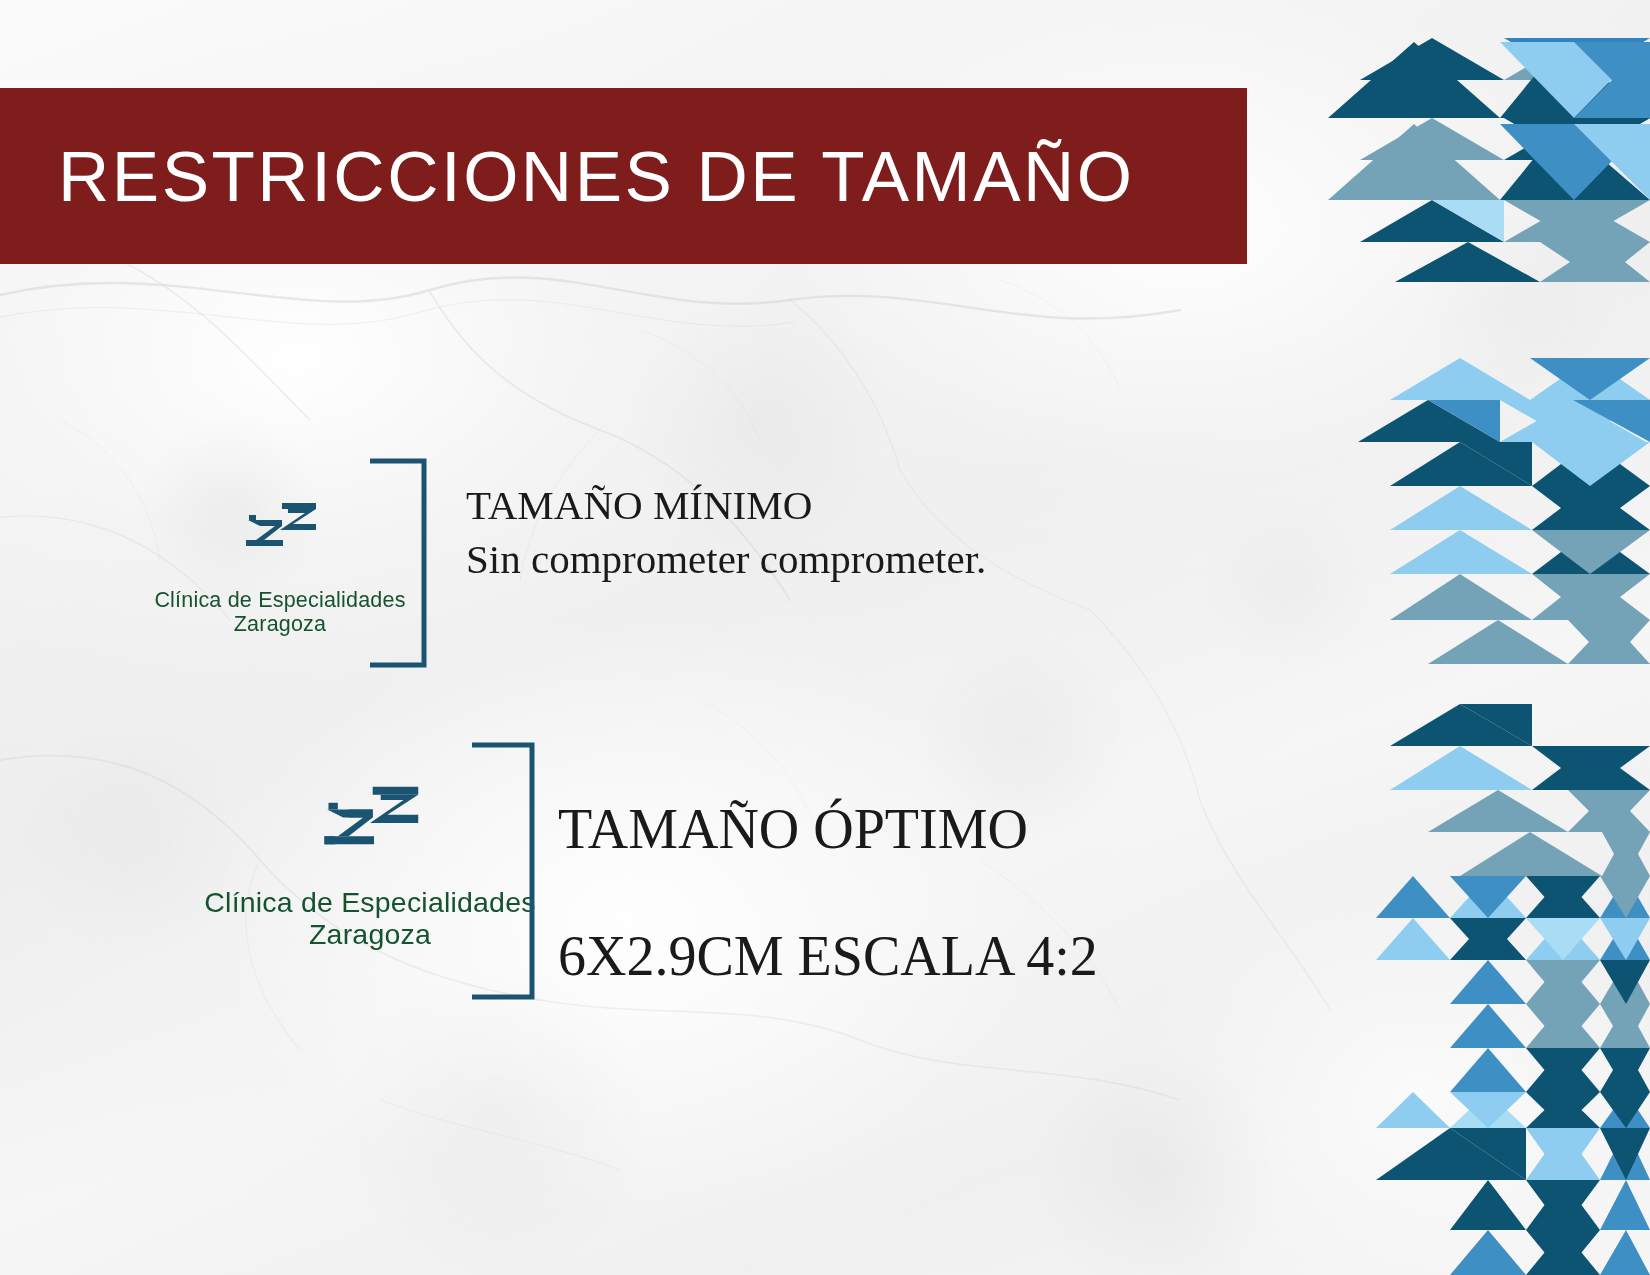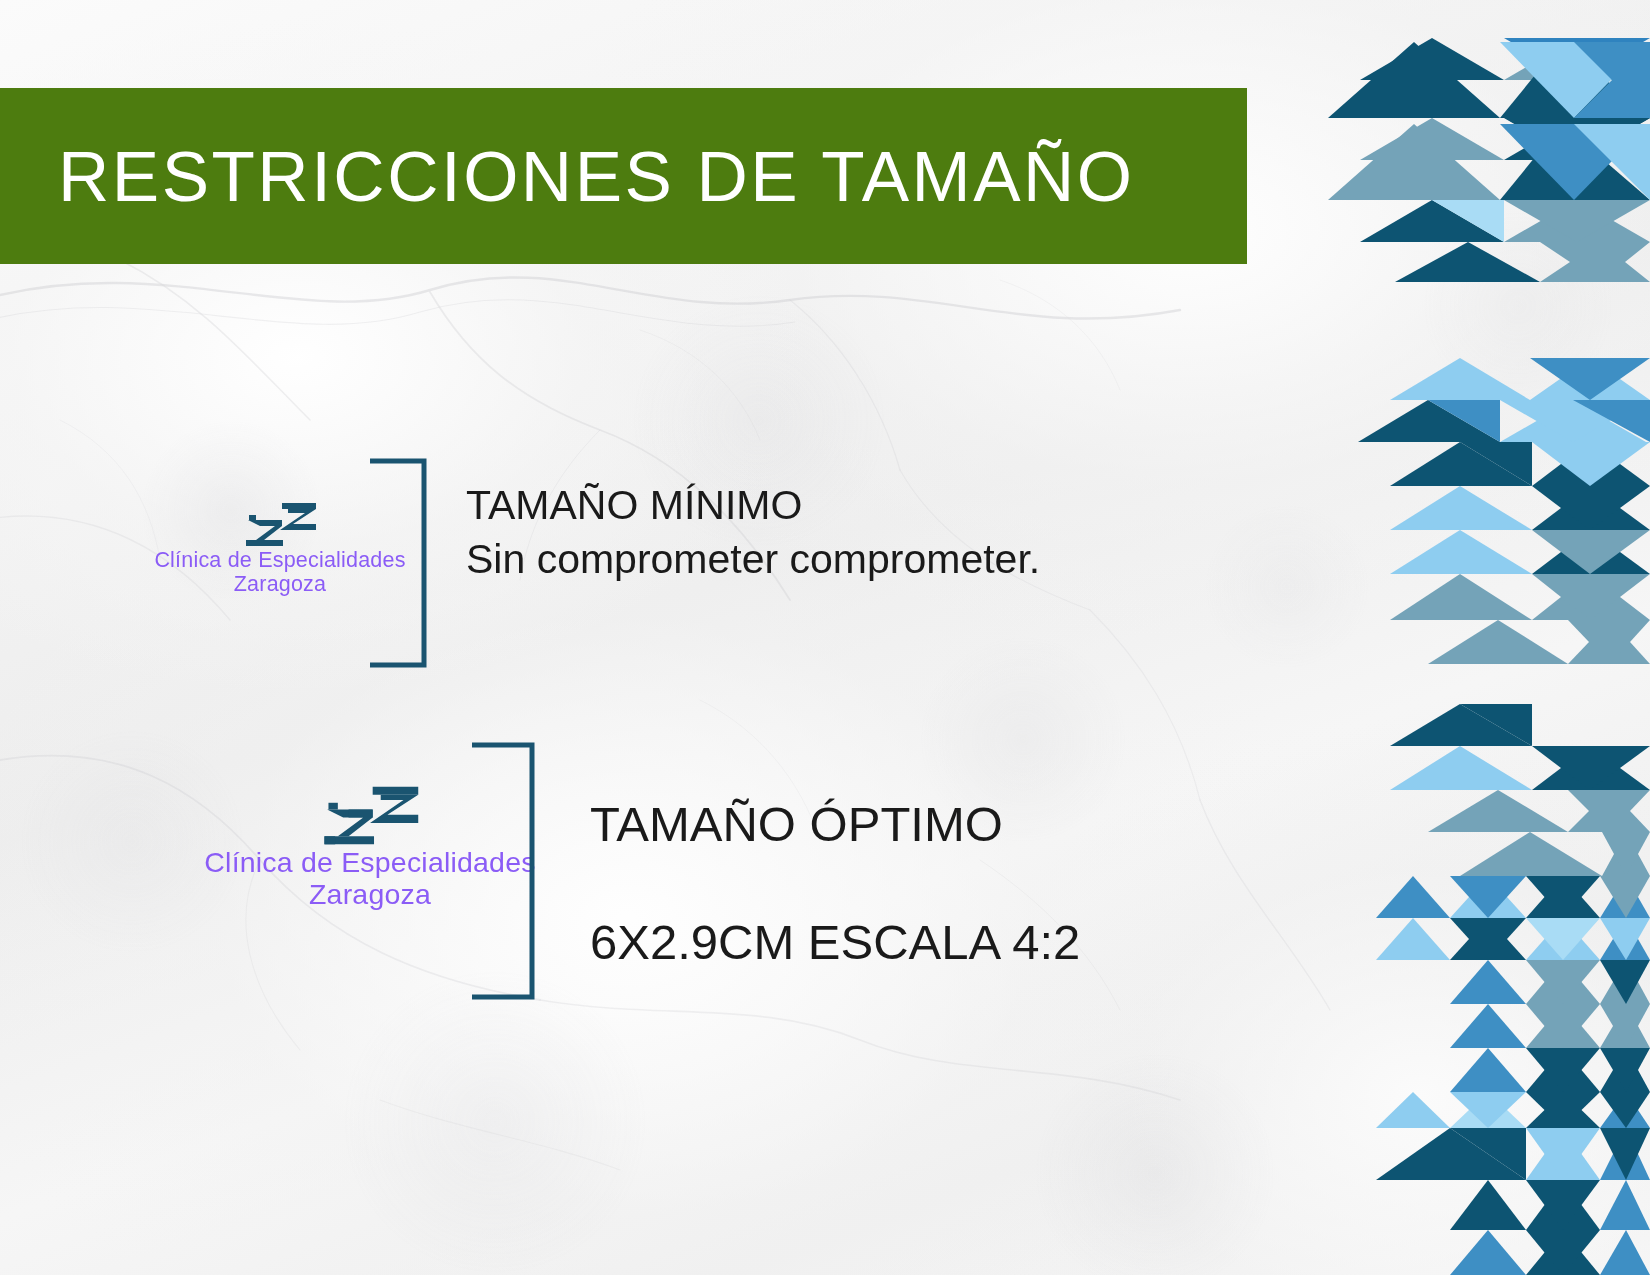--- a/index.html
+++ b/index.html
@@ -50,21 +50,21 @@
       radial-gradient(circle 140px at 92% 24%, rgba(196,196,201,0.20) 0%, rgba(196,196,201,0) 70%);
   }
 
   
   #title-banner {
     position: absolute;
     left: 0;
     top: 88px;
     width: 1247px;
     height: 176px;
-    background: #4d7c0f;
+    background: #7f1d1d;
     display: flex;
     align-items: center;
   }
   #title-text {
     color: #ffffff;
     font-size: 71px;
     letter-spacing: 2.5px;
     font-weight: 400;
     margin-left: 58px;
     white-space: nowrap;
@@ -76,50 +76,51 @@
     position: absolute;
     text-align: center;
     color: #1a5470;
   }
   .logo-mark {
     display: block;
     margin: 0 auto;
   }
   .logo-wordmark {
     font-family: "Liberation Sans", sans-serif;
-    color: #8b5cf6;
+    color: #14532d;
     line-height: 1.12;
     font-weight: 400;
     letter-spacing: 0.2px;
+    margin-top: 40px;
   }
 
   #logo-block-min { left: 120px; top: 498px; width: 320px; }
   #logo-block-min .logo-wordmark { font-size: 21.5px; }
 
   #logo-block-opt { left: 155px; top: 780px; width: 430px; }
   #logo-block-opt .logo-wordmark { font-size: 28.5px; }
 
   
   .bracket {
     position: absolute;
   }
 
   #bracket-min { left: 368px; top: 458px; }
   #bracket-opt { left: 470px; top: 742px; }
 
   
   .spec-text {
     position: absolute;
     color: #1a1a1a;
-    font-family: Liberation Sans, sans-serif;
+    font-family: Liberation Serif, serif;
     font-weight: 400;
     white-space: nowrap;
   }
   #spec-min { left: 466px; top: 478px; font-size: 41px; line-height: 1.32; }
-  #spec-opt { left: 590px; top: 793px; font-size: 49px; line-height: 1.30; }
+  #spec-opt { left: 558px; top: 793px; font-size: 56px; line-height: 1.30; }
   #spec-opt .spec-line-gap { display: block; height: 54px; }
   .spec-line { display: block; }
 
   
   #geo-art {
     position: absolute;
     right: 0;
     top: 0;
     width: 350px;
     height: 1275px;

